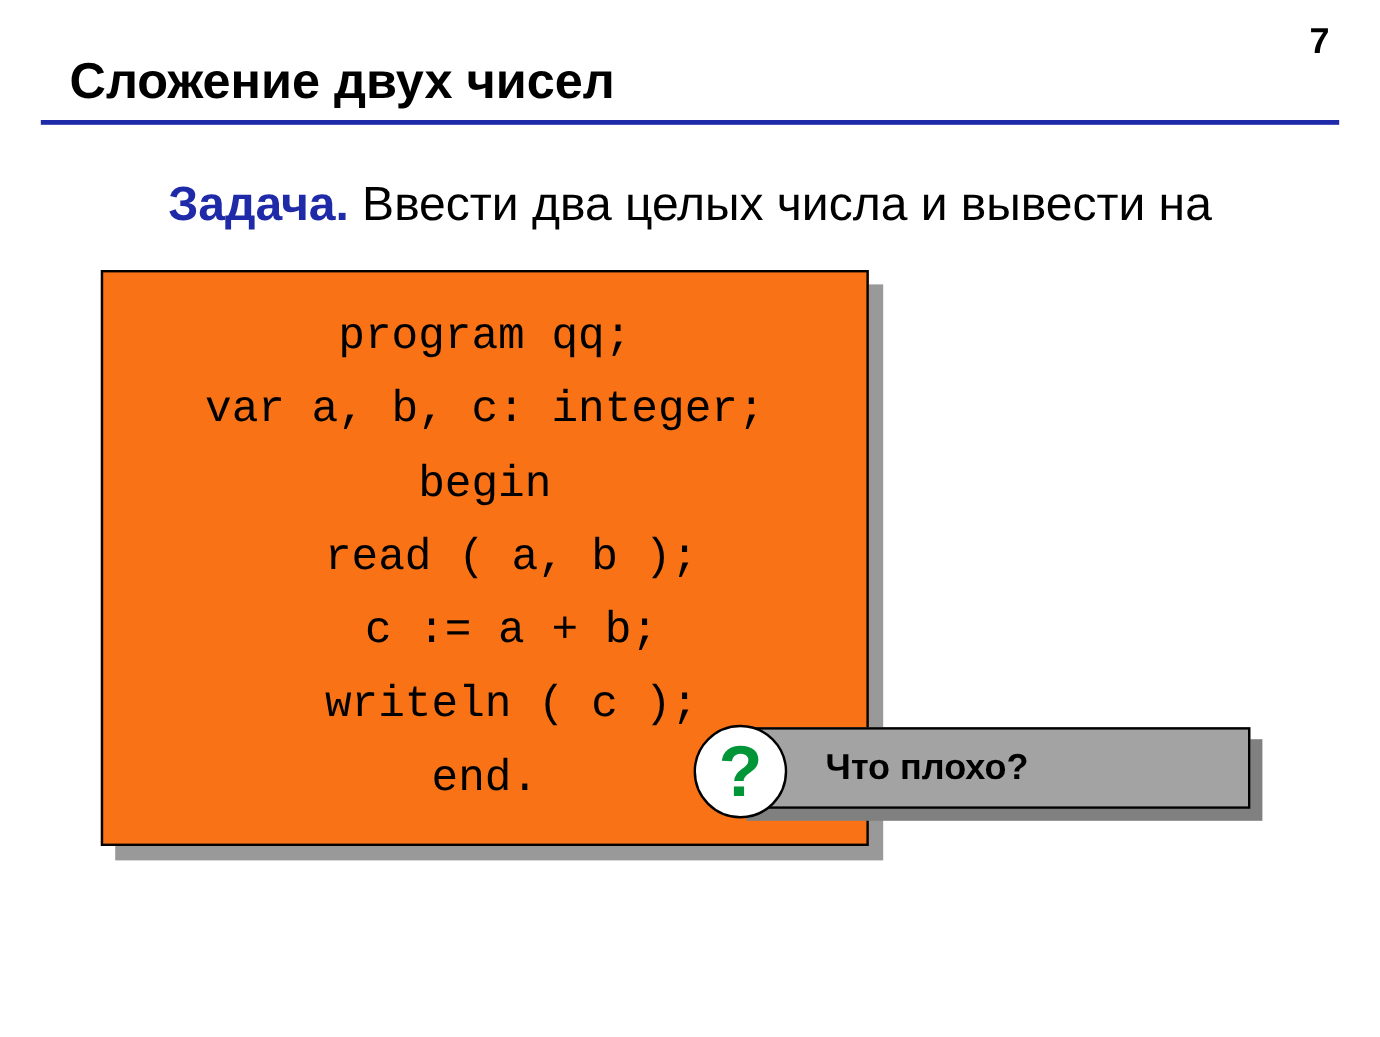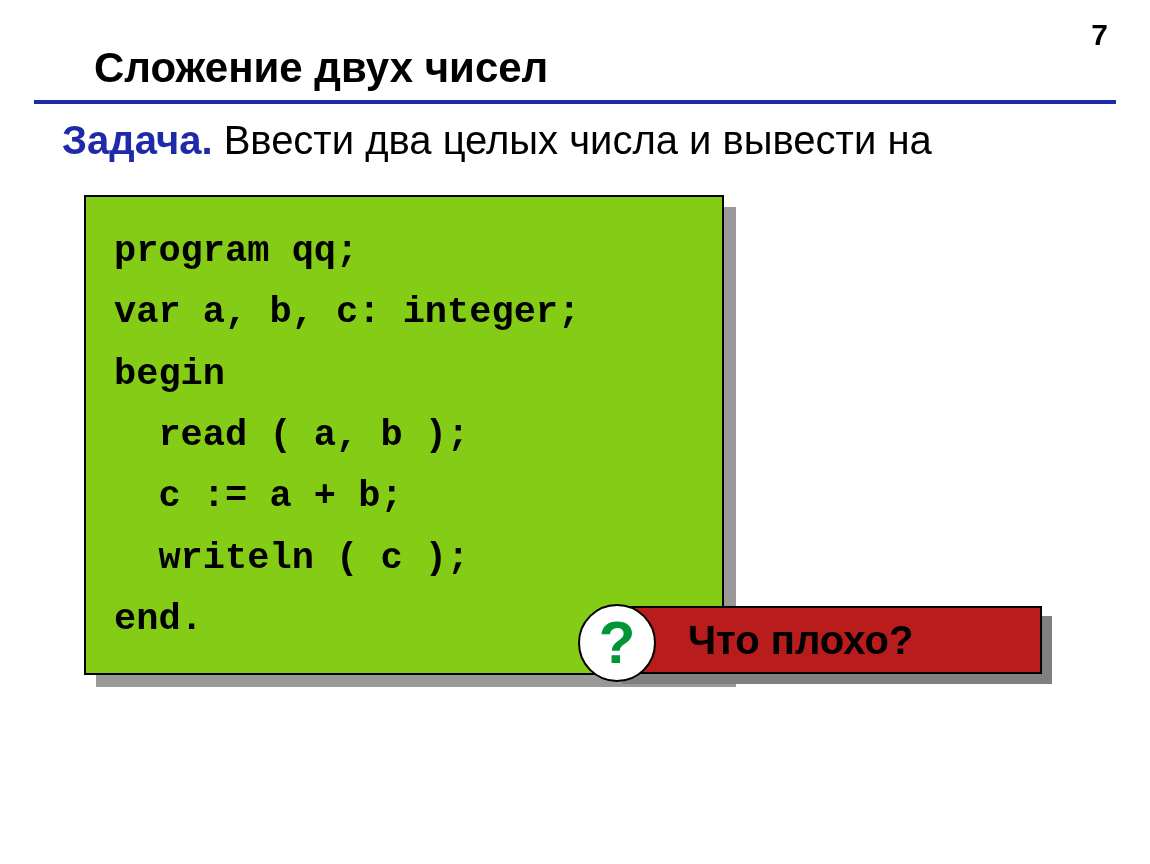--- a/index.html
+++ b/index.html
@@ -15,35 +15,36 @@
   }
   .page-number {
     position: absolute;
     top: 18px;
     right: 42px;
     font-weight: bold;
     font-size: 30px;
     color: #000;
   }
   .title-area {
-    padding: 44px 62px 0 94px;
+    padding: 44px 62px 0 58px;
   }
   .title {
     font-size: 42px;
     font-weight: bold;
     color: #000;
     margin: 0 0 8px 0;
   }
   .hr {
     border: none;
     border-top: 4px solid #1f2aa8;
     margin: 0 34px 0 34px;
   }
   .content {
-    padding: 10px 62px 0 62px;
+    padding: 40px 62px 0 62px;
+    text-align: center;
   }
   .task-line {
     font-size: 40px;
     line-height: 1.32;
     margin-bottom: 28px;
   }
   .task-label {
     color: #1f2aa8;
     font-weight: bold;
   }
@@ -71,26 +72,26 @@
     left: 12px;
     width: 640px;
     height: 480px;
     background: #999999;
     z-index: 0;
   }
   .code-box {
     position: relative;
     z-index: 1;
     width: 640px;
-    background: #84cc16;
+    background: #f97316;
     border: 2px solid #000;
     box-sizing: border-box;
     padding: 24px 28px 22px 28px;
     font-family: "Courier New", Courier, monospace;
-    font-weight: bold;
+    font-weight: normal;
     font-size: 37px;
     color: #000;
     line-height: 1.66;
     white-space: pre;
   }
   .callout-group {
     position: absolute;
     left: 612px;
     top: 606px;
     z-index: 5;
@@ -102,29 +103,29 @@
     width: 430px;
     height: 68px;
     background: #808080;
     z-index: 0;
   }
   .callout-box {
     position: relative;
     z-index: 1;
     width: 430px;
     height: 68px;
-    background: #b91c1c;
+    background: #a3a3a3;
     border: 2px solid #000;
     box-sizing: border-box;
     display: flex;
     align-items: center;
     padding-left: 74px;
     font-family: Arial, Helvetica, sans-serif;
     font-weight: bold;
-    font-size: 40px;
+    font-size: 30px;
     color: #000;
   }
   .q-circle {
     position: absolute;
     left: -34px;
     top: -2px;
     width: 74px;
     height: 74px;
     border-radius: 50%;
     background: #fff;

